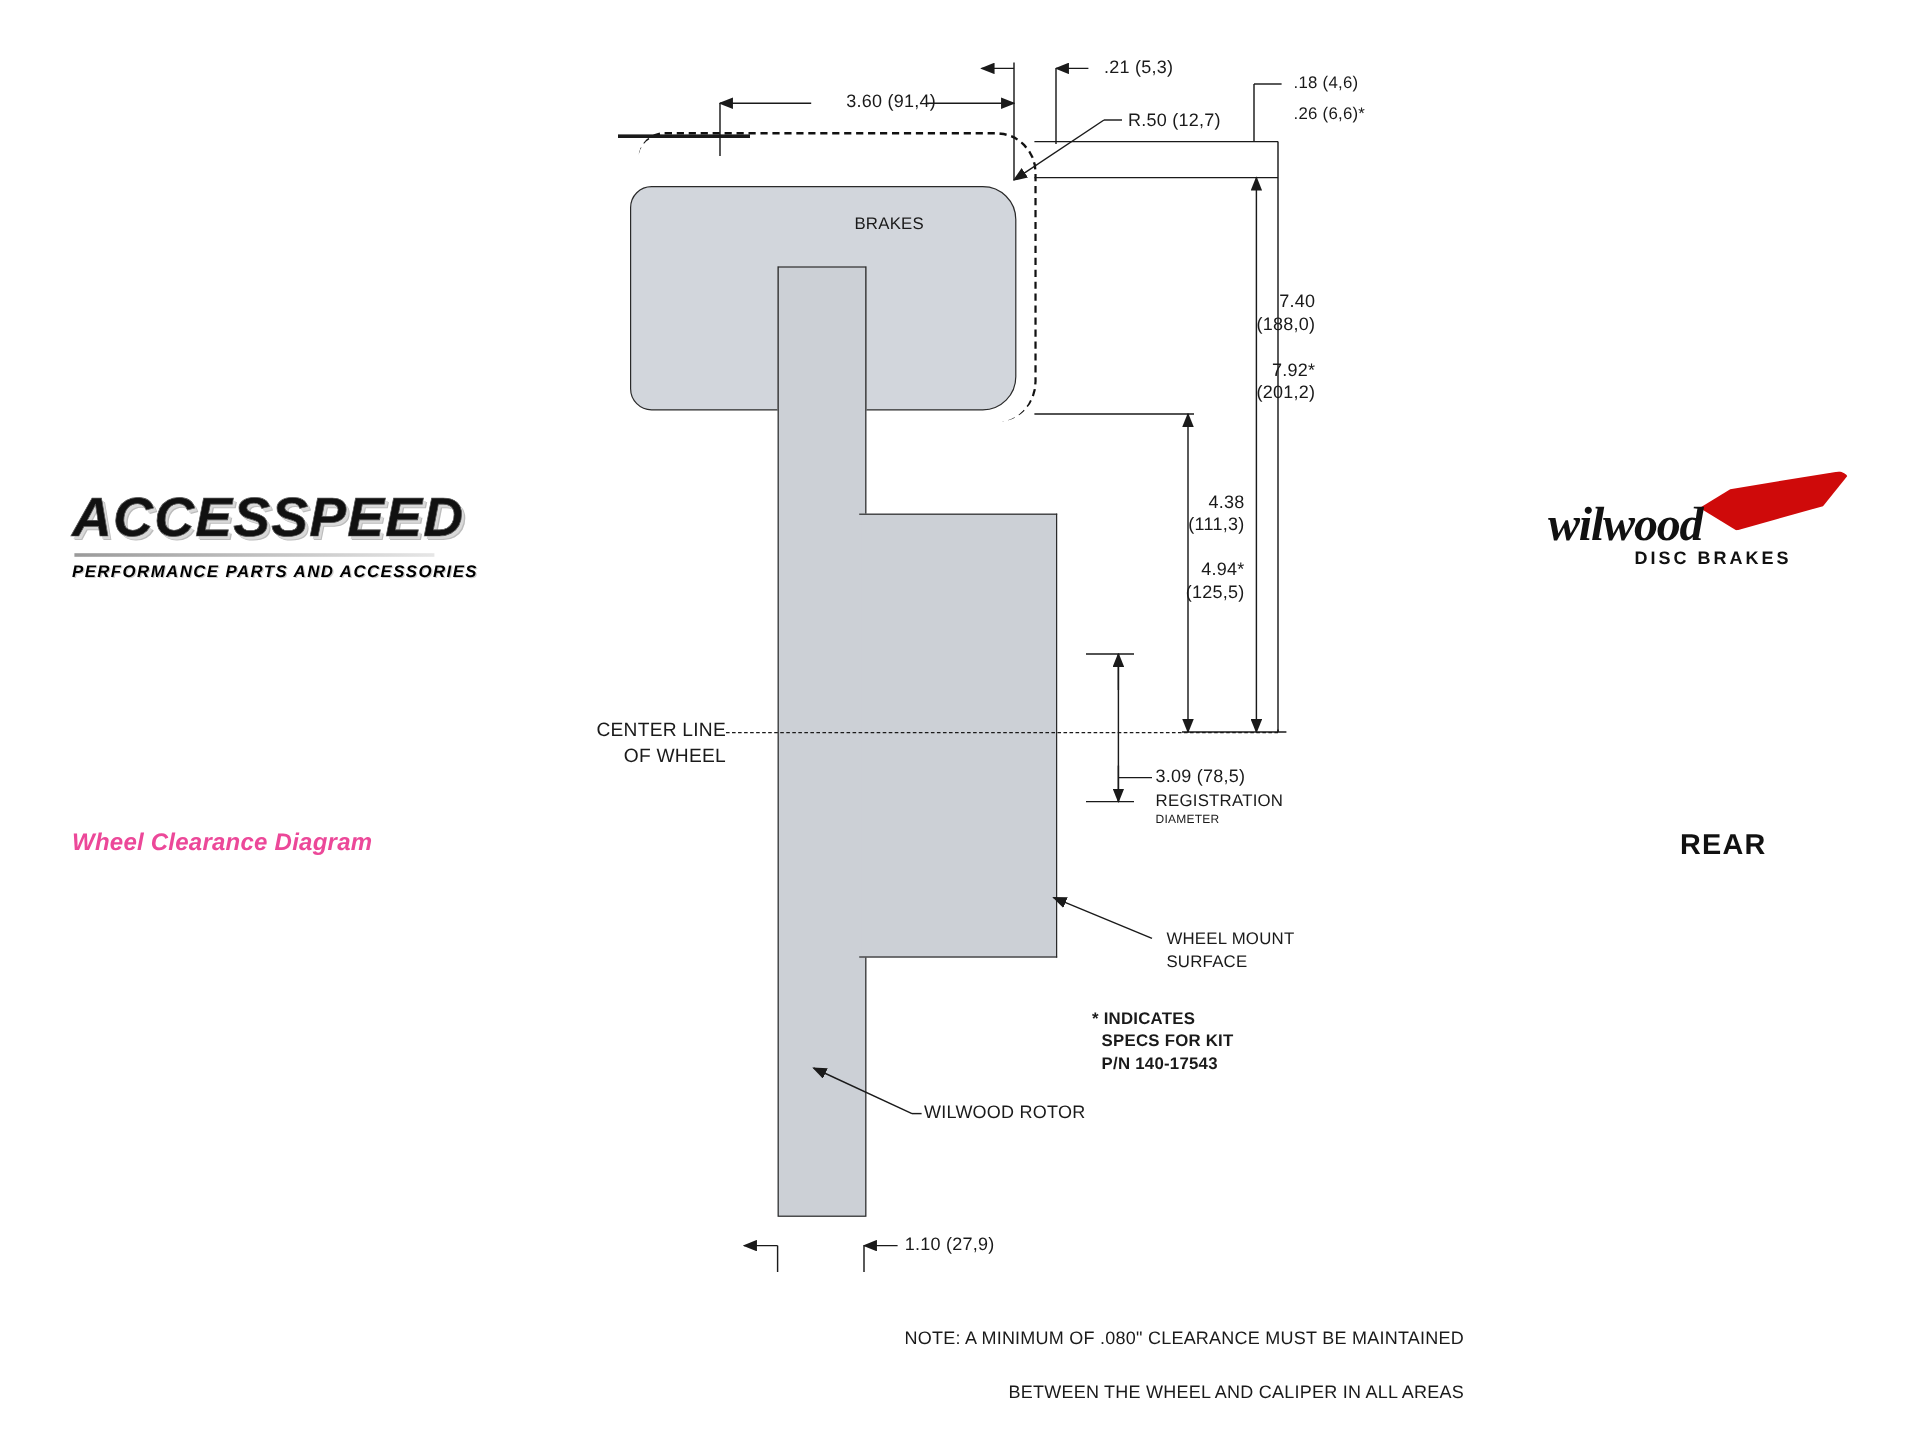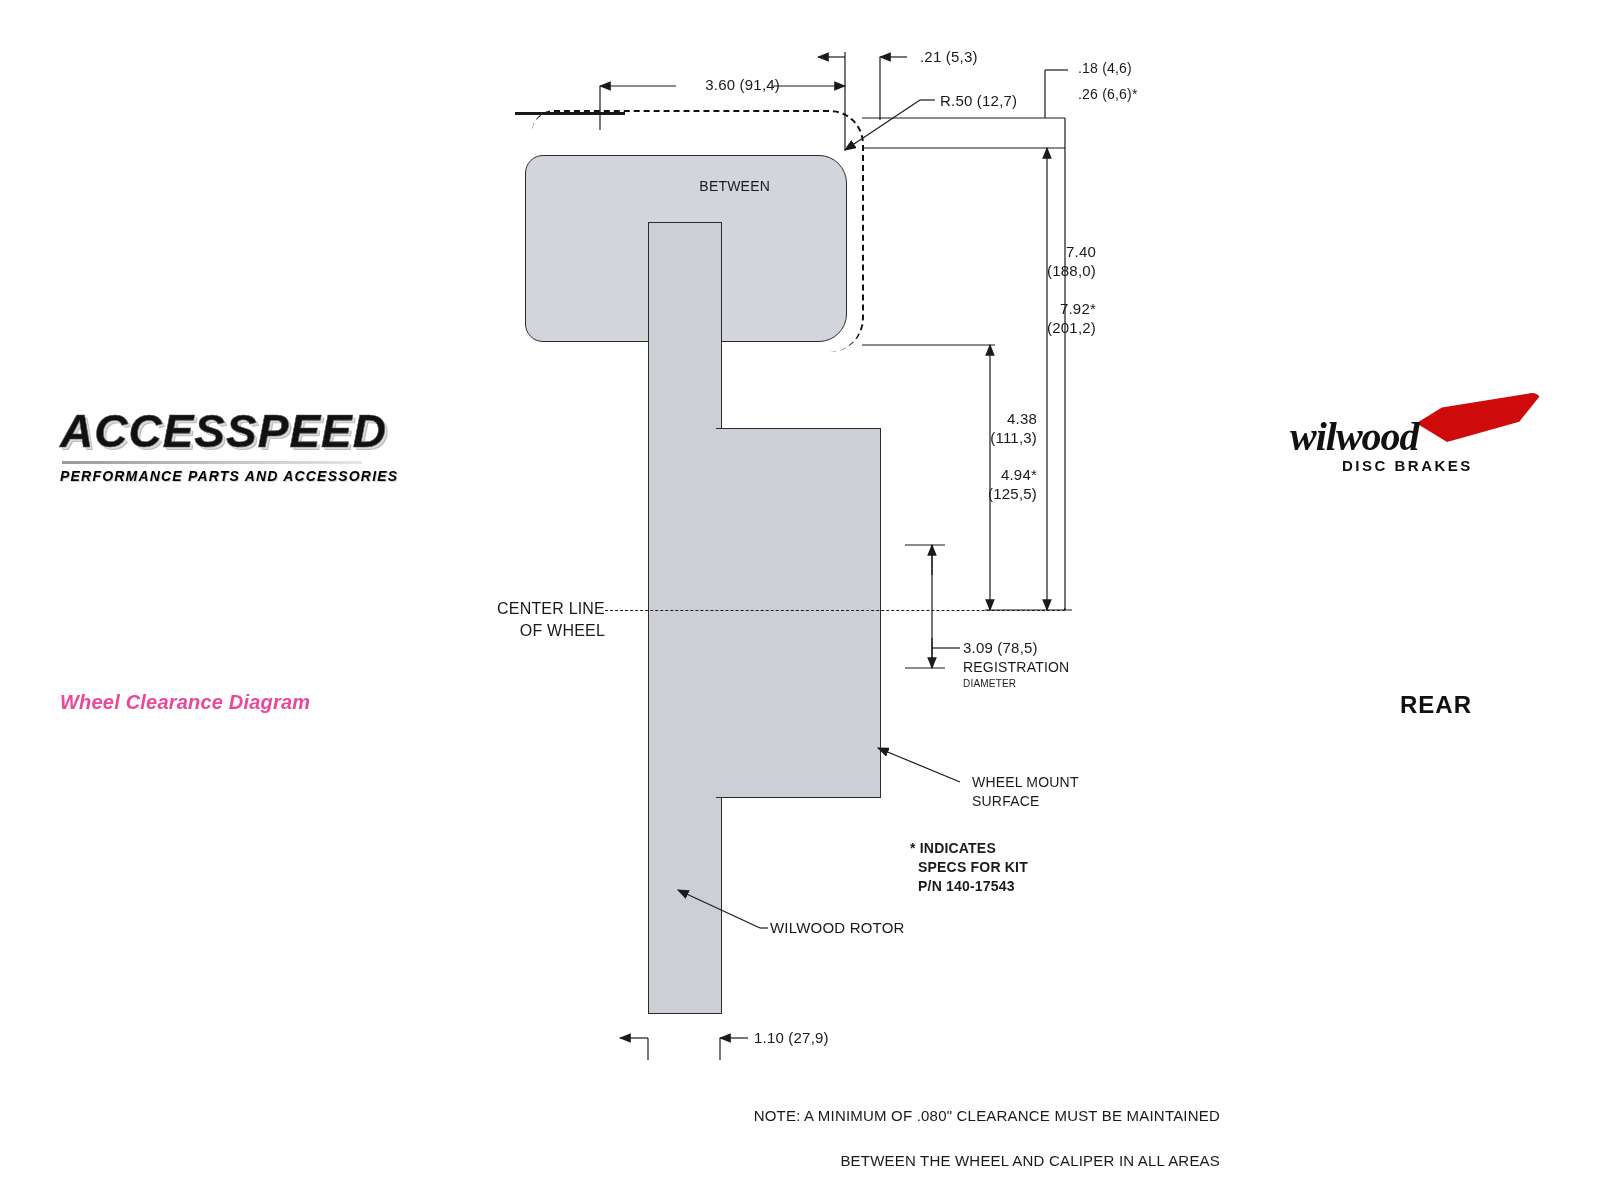--- a/index.html
+++ b/index.html
@@ -84,21 +84,21 @@
     top: 8px;
     font-family: "Liberation Serif", serif;
     font-style: italic;
     font-weight: bold;
     font-size: 40px;
     color: #111;
     letter-spacing: -1px;
   }
   .ww-sub {
     position: absolute;
-    left: 52px;
+    left: 72px;
     top: 52px;
     font-family: "Liberation Sans", sans-serif;
     font-weight: bold;
     font-size: 15px;
     letter-spacing: 2.5px;
     color: #111;
   }
 
   
   #caption-left {
@@ -171,21 +171,21 @@
   <div class="abs txt" id="caption-right">REAR</div>
 
   <div class="abs" style="left:0; top:0; width:1600px; height:1200px;">
 
     <div class="abs dash-outline" style="left:532px; top:110px; width:330px; height:240px; border-bottom:none; border-left:none;"></div>
     <div class="abs line hline" style="left:515px; top:112px; width:110px; height:3px;"></div>
 
     <div class="abs caliper-body" style="left:525px; top:155px; width:320px; height:185px;"></div>
 
     <div class="abs" style="left:648px; top:222px; width:72px; height:120px; background:#ffffff; border-left:1px solid #2a2a2a; border-right:1px solid #2a2a2a; border-bottom:none;"></div>
-    <div class="abs txt ctr" style="left:600px; top:178px; width:170px; font-size:14px;">BETWEEN</div>
+    <div class="abs txt ctr" style="left:600px; top:178px; width:170px; font-size:14px;">BRAKES</div>
 
     <div class="abs part-fill" style="left:648px; top:222px; width:72px; height:790px;"></div>
 
     <div class="abs part-fill" style="left:716px; top:428px; width:164px; height:368px; border-left:none;"></div>
     <div class="abs" style="left:714px; top:430px; width:4px; height:364px; background:#ccd0d6;"></div>
 
     <div class="abs centerline" style="left:605px; top:610px; width:460px;"></div>
     <div class="abs txt ctr" style="left:470px; top:598px; width:135px; font-size:16px; line-height:1.4;"><span>CENTER LINE</span><br><span>OF WHEEL</span></div>
 
     <svg class="abs" style="left:0; top:0;" width="1600" height="1200">

